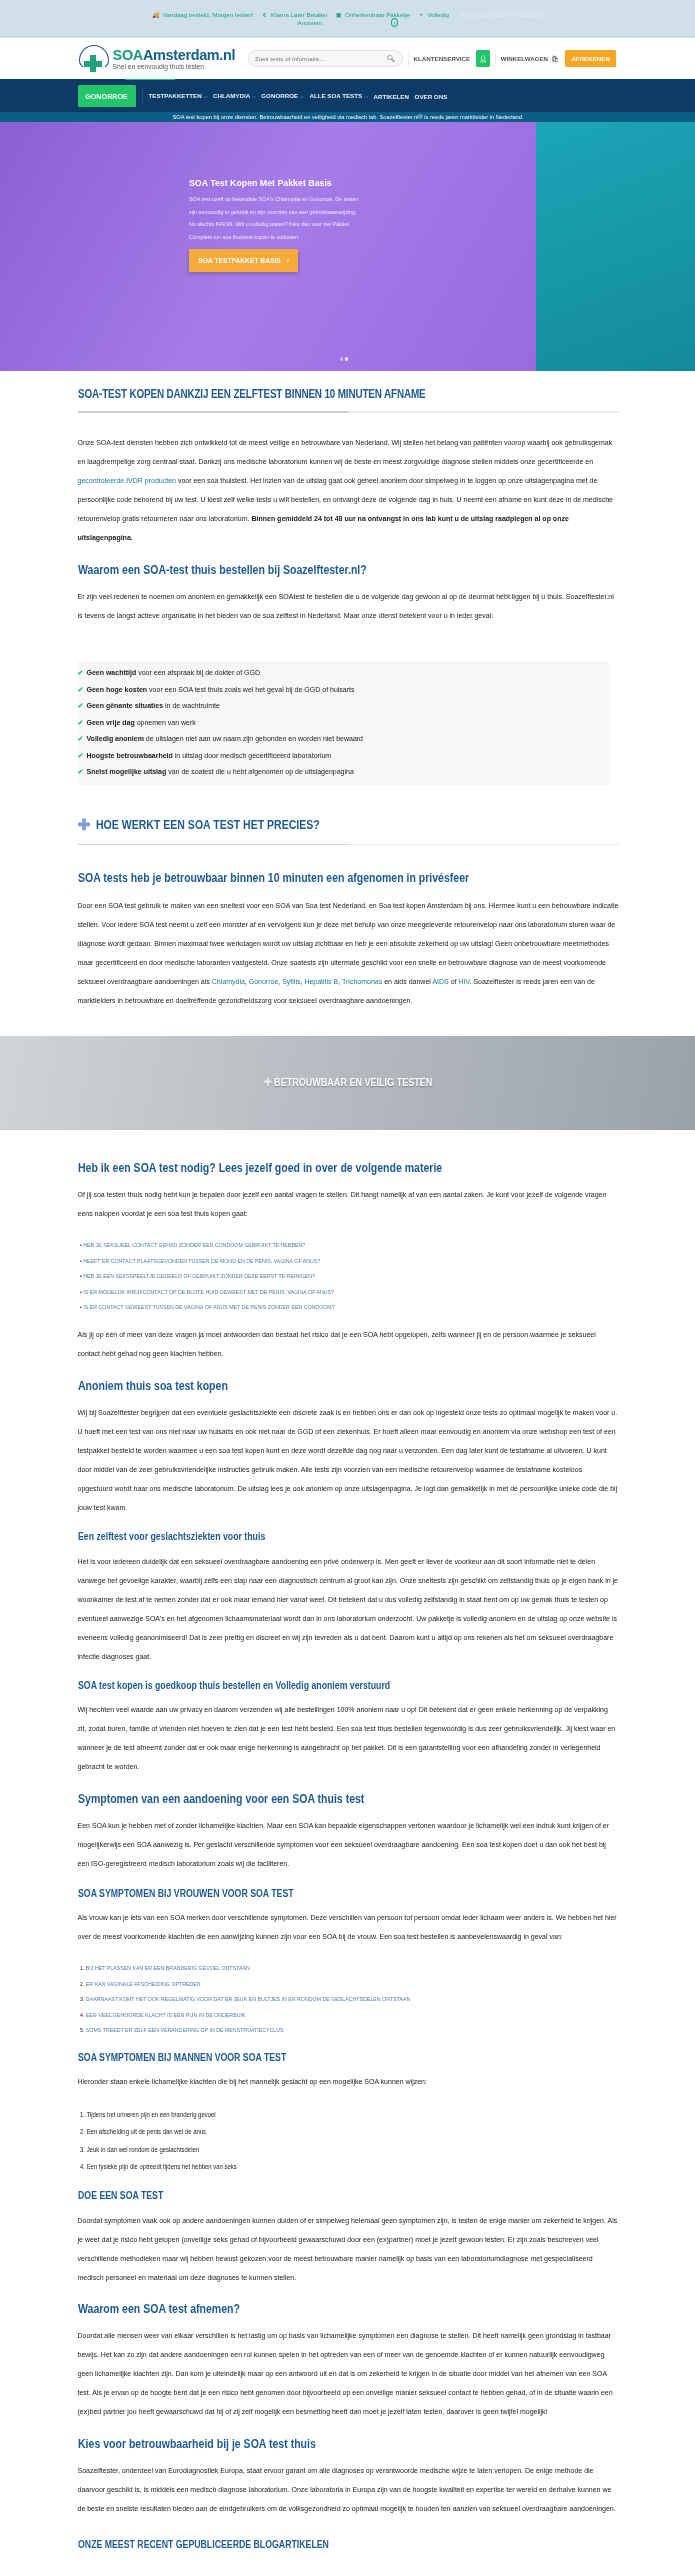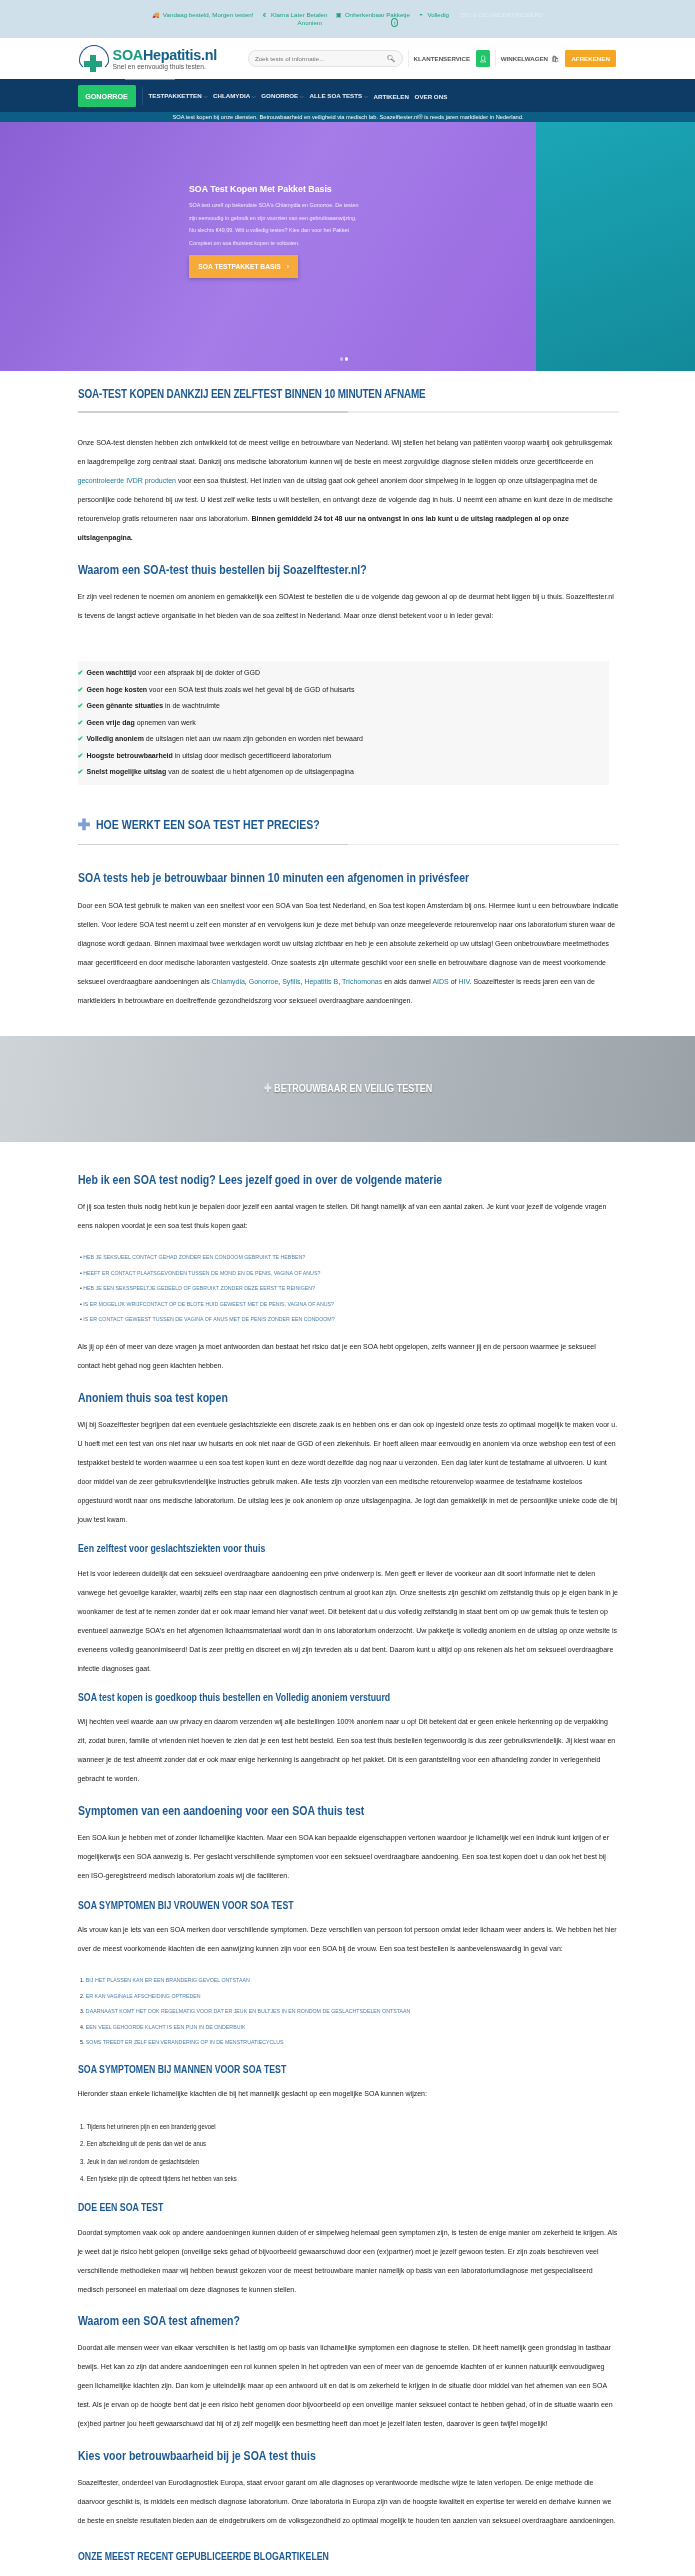--- a/index.html
+++ b/index.html
@@ -32,41 +32,41 @@
 .nav::before{content:"";position:absolute;left:125px;top:-1.5px;width:50px;height:1.5px;background:#22c56a}
 .nav .wrap{display:flex;align-items:center}
 .uitsl{background:#22c56a;color:#fff;font-weight:bold;font-size:7.2px;padding:6.2px 7.7px;border-radius:1.5px;margin-right:6.2px}
 .nav-sep{width:0.5px;height:17.5px;background:#1f4f80;margin-right:6.2px}
 .nav-item{color:#e8f0f8;font-weight:bold;font-size:6.2px;margin-right:5.7px}
 .nav-item .chev{font-weight:normal;color:#9fb4cc;font-size:5.2px}
 .notice{background:#0d5e86;height:10.3px;color:#fff;text-align:center;font-size:5.7px;line-height:10.3px}
 .hero{height:249px;position:relative;background:linear-gradient(120deg,#8a5fd4 0%,#a57ce8 40%,#9a6ae0 80%);overflow:hidden}
 .hero .teal{position:absolute;right:0;top:0;width:160px;height:100%;background:linear-gradient(160deg,#1ba6b6,#138a9a)}
 .hero-content{position:absolute;left:189px;top:201px;transform:translateY(-50%);width:170px;color:#fff}
-.hero-content{top:62px;transform:none}
+.hero-content{top:56px;transform:none}
 .hero h2{font-size:8.8px;margin-bottom:5.2px}
 .hero p{font-size:5.4px;line-height:12.4px;color:#f1eafd}
 .hero .cta{display:inline-block;margin-top:6.2px;background:#f5aa3a;color:#fff;font-weight:bold;font-size:6.7px;padding:7.7px 9.3px;box-shadow:0 1.5px 4.1px rgba(0,0,0,.25)}
 .dots{position:absolute;left:340px;bottom:10.3px;display:flex;gap:2.1px}
 .dots span{width:3.1px;height:4.1px;border-radius:1.5px;background:#c9b6ee}
 .dots span.on{background:#fff;border:0.5px solid #fff}
 .content{padding-top:15.5px}
 h1.sec{font-size:12.4px;color:#1d5a94;font-weight:bold;text-transform:uppercase;letter-spacing:-0.2px;transform:scaleX(.8);transform-origin:left}
 .rule{height:1.5px;background:linear-gradient(90deg,#cfcfcf 50%,#ececec 50%);margin:10.3px 0 20.6px}
 p.txt{font-size:7px;line-height:19px;color:#222;margin-bottom:10.3px}
 p.txt a,.lnk{color:#1a7a9a}
 h2.blue{font-size:12.4px;color:#1d5a94;margin:15.5px 0 10.3px;transform:scaleX(.85);transform-origin:left;white-space:nowrap}
 h3.blue{font-size:10.3px;color:#1d5a94;margin:14.4px 0 9.3px;transform:scaleX(.85);transform-origin:left;white-space:nowrap}
 h3.caps{font-size:10.3px;color:#1d5a94;text-transform:uppercase;margin:14.4px 0 9.3px;transform:scaleX(.85);transform-origin:left;white-space:nowrap}
 .checks{background:#f7f7f7;padding:4.1px 0;margin:36px 0 31px;width:531px}
 .checks li{list-style:none;font-size:7px;line-height:16.5px}
 .checks .ck{color:#22c56a;font-weight:bold;margin-right:3.1px}
 .plus-h2{display:flex;align-items:center;gap:5.2px;font-size:12.4px;color:#1d5a94;font-weight:bold;text-transform:uppercase}
 .plus-h2 .pl{color:#7f9ed6;font-size:15.5px}
-.banner{height:106px;background:linear-gradient(100deg,#cfd4d8 0%,#b9bfc4 40%,#9aa2a8 100%);display:flex;align-items:center;justify-content:center;margin-top:26px;position:relative}
+.banner{height:94px;background:linear-gradient(100deg,#cfd4d8 0%,#b9bfc4 40%,#9aa2a8 100%);display:flex;align-items:center;justify-content:center;margin-top:26px;position:relative}
 .banner span{color:#fff;font-size:11.3px;font-weight:bold;text-shadow:0 0.5px 1.5px rgba(0,0,0,.35);transform:scaleX(.8)}
 ul.qs{margin:14.4px 0 10.3px 2.6px}
 ul.qs li{list-style:none;font-size:6.2px;color:#4f7fa8;text-transform:uppercase;line-height:15.5px;transform:scaleX(.85);transform-origin:left;white-space:nowrap}
 ul.qs li::before{content:"• ";color:#222}
 ol.sym{margin:14.4px 0 10.3px 2.6px}
 ol.sym li{list-style:none;font-size:6.2px;line-height:15.5px;transform:scaleX(.85);transform-origin:left;white-space:nowrap}
 ol.sym.caps li{text-transform:uppercase;color:#4f7fa8}
 ol.sym.caps li span.n{color:#222}
 ol.sym.plain li{font-size:7px;line-height:17.5px}
 </style>
@@ -89,21 +89,21 @@
 
 <div class="header">
   <div class="wrap">
     <a class="logo">
       <div class="logo-mark">
           <div class="heart"></div>
           <div class="plus-v"></div>
           <div class="plus-h"></div>
         </div>
       <div class="logo-text">
-        <div class="brand"><span class="soa">SOA</span><span>Hepatitis.nl</span></div>
+        <div class="brand"><span class="soa">SOA</span><span>Amsterdam.nl</span></div>
         <div class="tag">Snel en eenvoudig thuis testen.</div>
       </div>
     </a>
     <div class="search">
       <input placeholder="Zoek tests of informatie..." style="">
       <span class="q">🔍︎</span>
     </div>
     <div class="hdr-sep"></div>
     <a class="ks">
         <span>KLANTENSERVICE</span>

